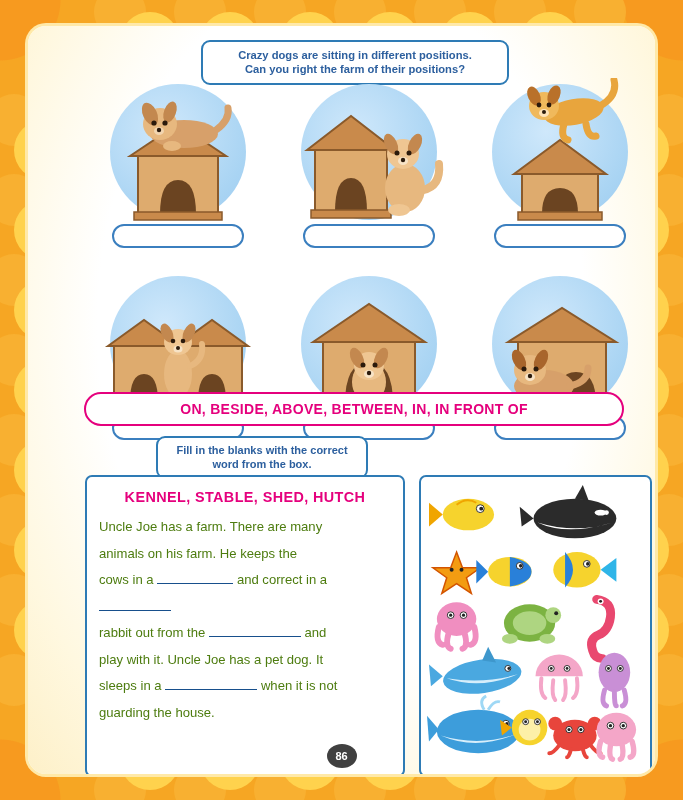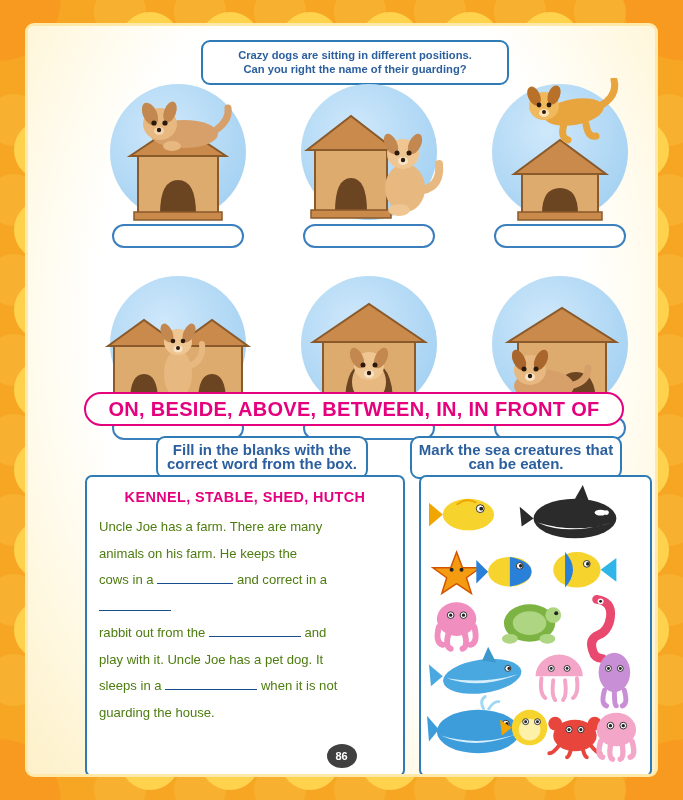--- a/index.html
+++ b/index.html
@@ -38,21 +38,21 @@
     inset: 0;
     pointer-events: none;
   }
   .inner-white {
     position: absolute;
     left: 28px;
     top: 26px;
     width: 627px;
     height: 748px;
     background: #fffdf4;
-    border-radius: 6px;
+    border-radius: 18px;
     box-shadow: 0 0 0 3px #ffe9a8;
     overflow: hidden;
   }
   .inner-white::before {
     
     content: "";
     position: absolute;
     inset: 0;
     background:
       radial-gradient(ellipse at 50% 40%, #ffffff 0 55%, #fff8e0 80%, #fdf0c8 100%);
@@ -130,39 +130,39 @@
   .word-bar {
     position: absolute;
     left: 56px;
     top: 366px;
     width: 540px;
     height: 34px;
     border: 2px solid #e5007d;
     border-radius: 17px;
     background: #ffffff;
     color: #e5007d;
-    font-size: 20px;
+    font-size: 14px;
     font-weight: 700;
     letter-spacing: 0.3px;
     display: flex;
     align-items: center;
     justify-content: center;
     box-sizing: border-box;
   }
 
   
   .sub-instruction {
     position: absolute;
     box-sizing: border-box;
     border: 2px solid #2e7bb5;
     border-radius: 9px;
     background: #ffffff;
     text-align: center;
     color: #2c5f9e;
-    font-size: 15px;
+    font-size: 11px;
     line-height: 14px;
     font-weight: 600;
     padding: 5px 6px 6px;
   }
   .sub-left { left: 128px; top: 410px; width: 212px; }
   .sub-right { left: 382px; top: 410px; width: 212px; }
 
   
   .panel {
     position: absolute;
@@ -300,21 +300,21 @@
       <circle cx="470" cy="760" r="30"></circle>
         <circle cx="550" cy="760" r="30"></circle>
     </g>
   </svg>
 
   <div class="inner-white">
     <div class="content">
 
       <div class="instruction-top">
         <span class="ln">Crazy dogs are sitting in different positions.</span>
-        <span class="ln">Can you right the name of their guarding?</span>
+        <span class="ln">Can you right the farm of their positions?</span>
       </div>
 
       <div class="dog-grid">
 
         <div class="dog-cell">
           <div class="blue-circle"></div>
           <svg class="dog-art" viewBox="0 0 180 180">
 
             <polygon points="42,78 90,46 138,78" fill="#c98a4b" stroke="#8a5a2b" stroke-width="2"></polygon>
             <rect x="50" y="78" width="80" height="58" fill="#deab6e" stroke="#8a5a2b" stroke-width="2"></rect>
@@ -446,24 +446,20 @@
           <div class="answer-box"></div>
         </div>
 
       </div>
 
       <div class="word-bar">ON, BESIDE, ABOVE, BETWEEN, IN, IN FRONT OF</div>
 
       <div class="sub-instruction sub-left">
         <span class="ln">Fill in the blanks with the</span>
         <span class="ln">correct word from the box.</span>
-      </div>
-      <div class="sub-instruction sub-right">
-        <span class="ln">Mark the sea creatures</span>
-        <span class="ln">that can be eaten.</span>
       </div>
 
       <div class="panel panel-left">
         <div class="word-box">KENNEL,  STABLE,  SHED,  HUTCH</div>
         <div class="paragraph">
           <div>Uncle Joe has a farm. There are many</div>
           <div>animals on his farm. He keeps the</div>
           <div>
             <span>cows in a</span>
             <span class="blank b-md"></span>

